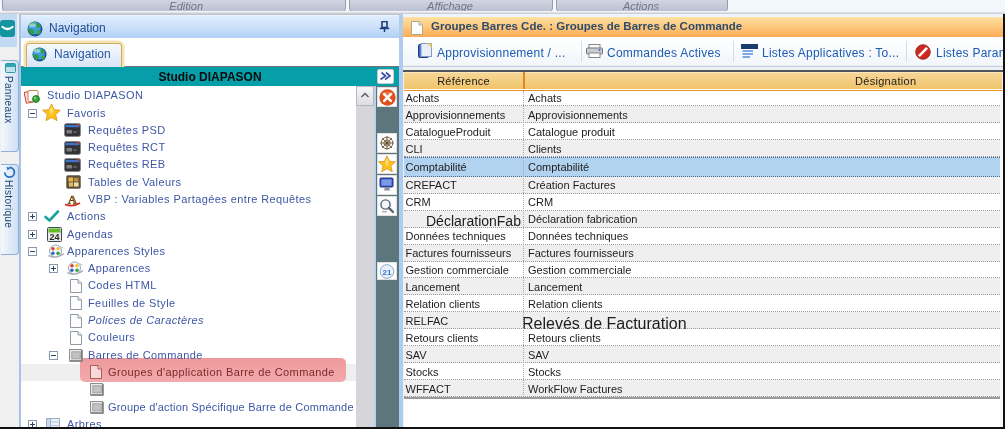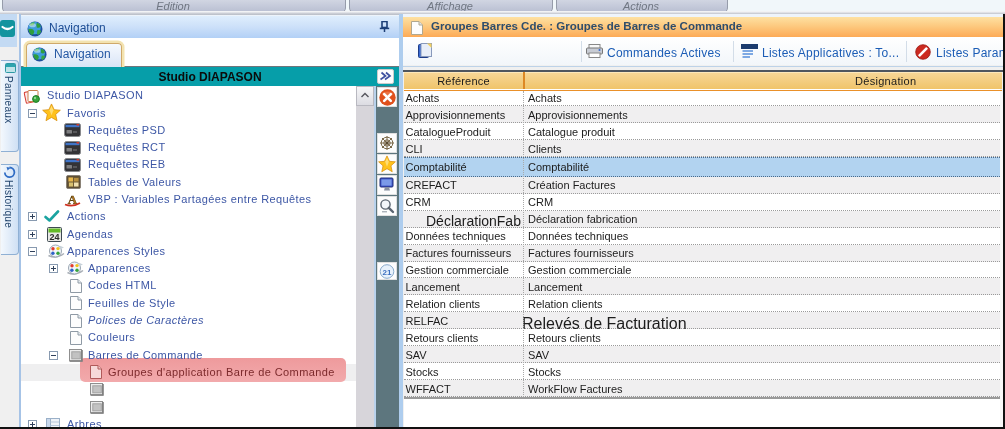--- a/index.html
+++ b/index.html
@@ -4,21 +4,21 @@
 html,body{margin:0;padding:0;}
 body{font-family:"Liberation Sans",sans-serif;}
 #c{position:relative;width:1005px;height:429px;overflow:hidden;background:#f0f0f0;}
 .ab{position:absolute;}
 .txt{position:absolute;white-space:nowrap;}
 </style></head><body>
 <div id="c">
 
 <div class="ab" style="left:0;top:0;width:1005px;height:11px;background:#f1f7fa;"></div>
 <div class="ab" style="left:2px;top:-7px;width:342px;height:18px;border:1px solid #969caa;border-radius:5px;background:linear-gradient(180deg,#dde1ea 0%,#c9cedd 55%,#b9bfd2 100%);box-shadow:0 1px 0 #f8f8f8;"></div>
-    <div class="txt" style="left:143px;top:0px;width:60px;text-align:center;font-size:11px;font-style:italic;color:#6f7682;">Edition</div>
+    <div class="txt" style="left:143px;top:0px;width:60px;text-align:right;font-size:11px;font-style:italic;color:#6f7682;">Edition</div>
 <div class="ab" style="left:349px;top:-7px;width:202px;height:18px;border:1px solid #969caa;border-radius:5px;background:linear-gradient(180deg,#dde1ea 0%,#c9cedd 55%,#b9bfd2 100%);box-shadow:0 1px 0 #f8f8f8;"></div>
     <div class="txt" style="left:420px;top:0px;width:60px;text-align:center;font-size:11px;font-style:italic;color:#6f7682;">Affichage</div>
 <div class="ab" style="left:556px;top:-7px;width:170px;height:18px;border:1px solid #969caa;border-radius:5px;background:linear-gradient(180deg,#dde1ea 0%,#c9cedd 55%,#b9bfd2 100%);box-shadow:0 1px 0 #f8f8f8;"></div>
     <div class="txt" style="left:611px;top:0px;width:60px;text-align:center;font-size:11px;font-style:italic;color:#6f7682;">Actions</div>
 <div class="ab" style="left:0;top:11px;width:1005px;height:4.8px;background:linear-gradient(180deg,#fbfbfc 0%,#dcdee4 35%,#b9bdc6 65%,#dce4ee 100%);"></div>
 <div class="ab" style="left:0;top:14.5px;width:1003px;height:2px;background:#edf3fa;"></div>
 <div class="ab" style="left:0;top:14px;width:19px;height:413.5px;background:#f0f0f0;"></div>
 <div class="ab" style="left:0;top:14px;width:17px;height:33px;background:#c3daf3;"></div>
 <div class="ab" style="left:0;top:20px;width:15px;height:17px;border-radius:3px;background:#13949e;"></div>
 <svg class="ab" style="left:0;top:20px;" width="15" height="17">
@@ -207,20 +207,21 @@
 <svg class="ab" style="left:90px;top:383px" width="14" height="13">
       <rect x="0.5" y="0.5" width="12" height="11.5" fill="#ececec" stroke="#8f8f8f"></rect>
       <rect x="2.8" y="2.8" width="8.5" height="7" fill="#c2c2c2" stroke="#a2a2a2"></rect>
       <path d="M1 12 L13 12 L13 1" fill="none" stroke="#7e7e7e" stroke-width="1.6"></path>
     </svg>
 <svg class="ab" style="left:90px;top:401px" width="14" height="13">
       <rect x="0.5" y="0.5" width="12" height="11.5" fill="#ececec" stroke="#8f8f8f"></rect>
       <rect x="2.8" y="2.8" width="8.5" height="7" fill="#c2c2c2" stroke="#a2a2a2"></rect>
       <path d="M1 12 L13 12 L13 1" fill="none" stroke="#7e7e7e" stroke-width="1.6"></path>
     </svg>
+<div class="txt" style="left:108px;top:400.6px;font-size:11px;letter-spacing:0.20px;color:#3d57a5;">Groupe d'action Spécifique Barre de Commande</div>
 <div class="ab" style="left:28.0px;top:419.8px;width:9px;height:9px;background:#ffffff;border:1px solid #889ab0;box-sizing:border-box;"></div>
     <div class="ab" style="left:30.0px;top:423.8px;width:5px;height:1px;background:#30415c;"></div>
     <div class="ab" style="left:32.0px;top:421.8px;width:1px;height:5px;background:#30415c;"></div>
 <svg class="ab" style="left:46px;top:418px" width="14" height="12">
       <rect x="0.5" y="0.5" width="13" height="11" fill="#eef2f8" stroke="#9ab0c8"></rect>
       <rect x="0.5" y="0.5" width="4" height="11" fill="#c8d8ec" stroke="#9ab0c8"></rect>
       <line x1="4.5" y1="4" x2="13" y2="4" stroke="#b8c8dc"></line>
       <line x1="4.5" y1="7.5" x2="13" y2="7.5" stroke="#b8c8dc"></line>
     </svg>
 <div class="txt" style="left:67px;top:417.8px;font-size:11px;letter-spacing:0.40px;color:#3d57a5;">Arbres</div>
@@ -278,20 +279,21 @@
     </svg>
 <div class="txt" style="left:431px;top:20px;font-size:11.5px;font-weight:bold;color:#2e4d6b;">Groupes Barres Cde. : Groupes de Barres de Commande</div>
 <div class="ab" style="left:403px;top:37px;width:600px;height:28px;background:linear-gradient(180deg,#ffffff,#f2f6fa);"></div>
 <div class="ab" style="left:403px;top:65.5px;width:600px;height:1.6px;background:#bdd2e8;"></div>
 <div class="ab" style="left:403px;top:70.4px;width:600px;height:1.3px;background:#4f565f;"></div>
 <svg class="ab" style="left:418px;top:43px" width="14" height="15">
       <rect x="0.5" y="1.5" width="10" height="13" rx="1" fill="#3a6ad0" stroke="#1d3c88"></rect>
       <rect x="3" y="0.5" width="10.5" height="13" fill="#e8eef8" stroke="#8899bb"></rect>
       <path d="M9 0.5 L13.5 0.5 L13.5 5 Z" fill="#f2d060"></path>
     </svg>
+<div class="txt" style="left:437px;top:46px;font-size:12px;letter-spacing:0.25px;color:#1b5cb5;">Approvisionnement / ...</div>
 <svg class="ab" style="left:586px;top:44px" width="17" height="14">
       <rect x="3" y="0.5" width="11" height="4" fill="#f8f8f8" stroke="#888888"></rect>
       <rect x="0.5" y="4" width="16" height="6" rx="1" fill="#c8ccd4" stroke="#777777"></rect>
       <rect x="3" y="9" width="11" height="4.5" fill="#ffffff" stroke="#888888"></rect>
       <circle cx="13.5" cy="6" r="1" fill="#3a6ad0"></circle>
     </svg>
 <div class="txt" style="left:607px;top:46px;font-size:12px;letter-spacing:0.25px;color:#1b5cb5;">Commandes Actives</div>
 <svg class="ab" style="left:741px;top:44px" width="17" height="14">
       <rect x="0.5" y="0.5" width="16" height="4" fill="#1d3c6e" stroke="#1d3c6e"></rect>
       <line x1="1.5" y1="7" x2="12" y2="7" stroke="#4a86d8" stroke-width="1.4"></line>

